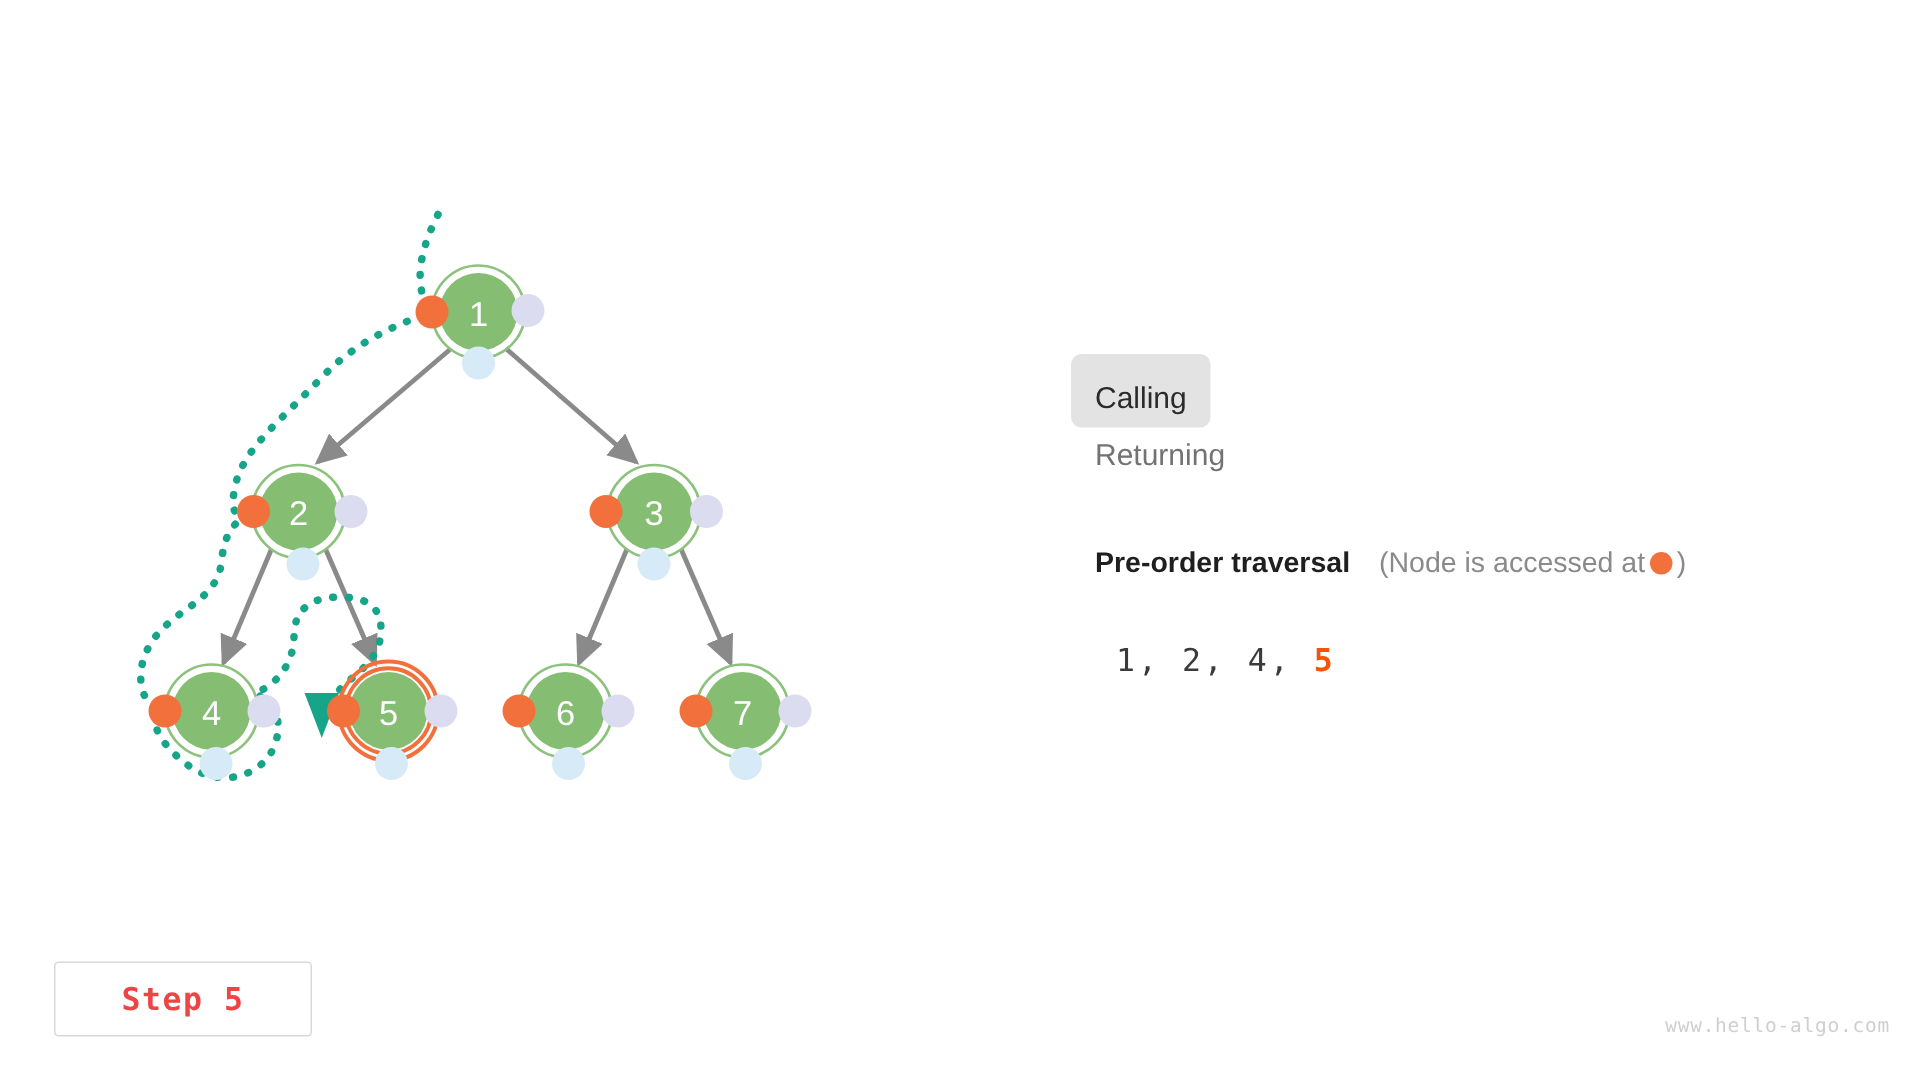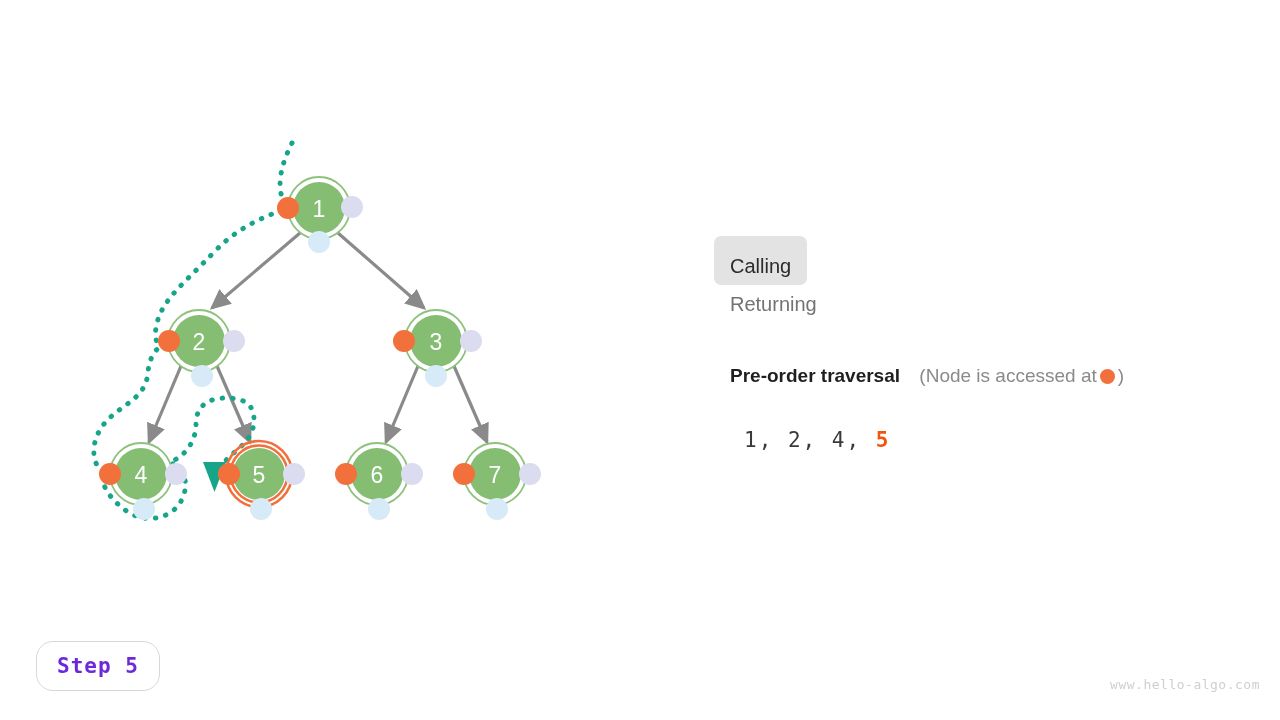--- a/index.html
+++ b/index.html
@@ -109,32 +109,32 @@
   .traversal-seq .cur {
     color: #f2540c;
     font-weight: bold;
   }
 
   
   #step-badge {
     position: absolute;
     left: 36px;
     top: 641px;
-    width: 124px;
+    width: 172px;
     height: 50px;
     border: 1.5px solid #d8d8d8;
-    border-radius: 17px;
+    border-radius: 3px;
     box-sizing: border-box;
     display: flex;
     align-items: center;
     justify-content: center;
     font-family: "DejaVu Sans Mono", monospace;
     font-size: 21px;
     font-weight: bold;
-    color: #6d28d9;
+    color: #ef4444;
     letter-spacing: 1px;
   }
 
   
   #watermark {
     position: absolute;
     right: 20px;
     bottom: 28px;
     font-family: "DejaVu Sans Mono", monospace;
     font-size: 13px;

